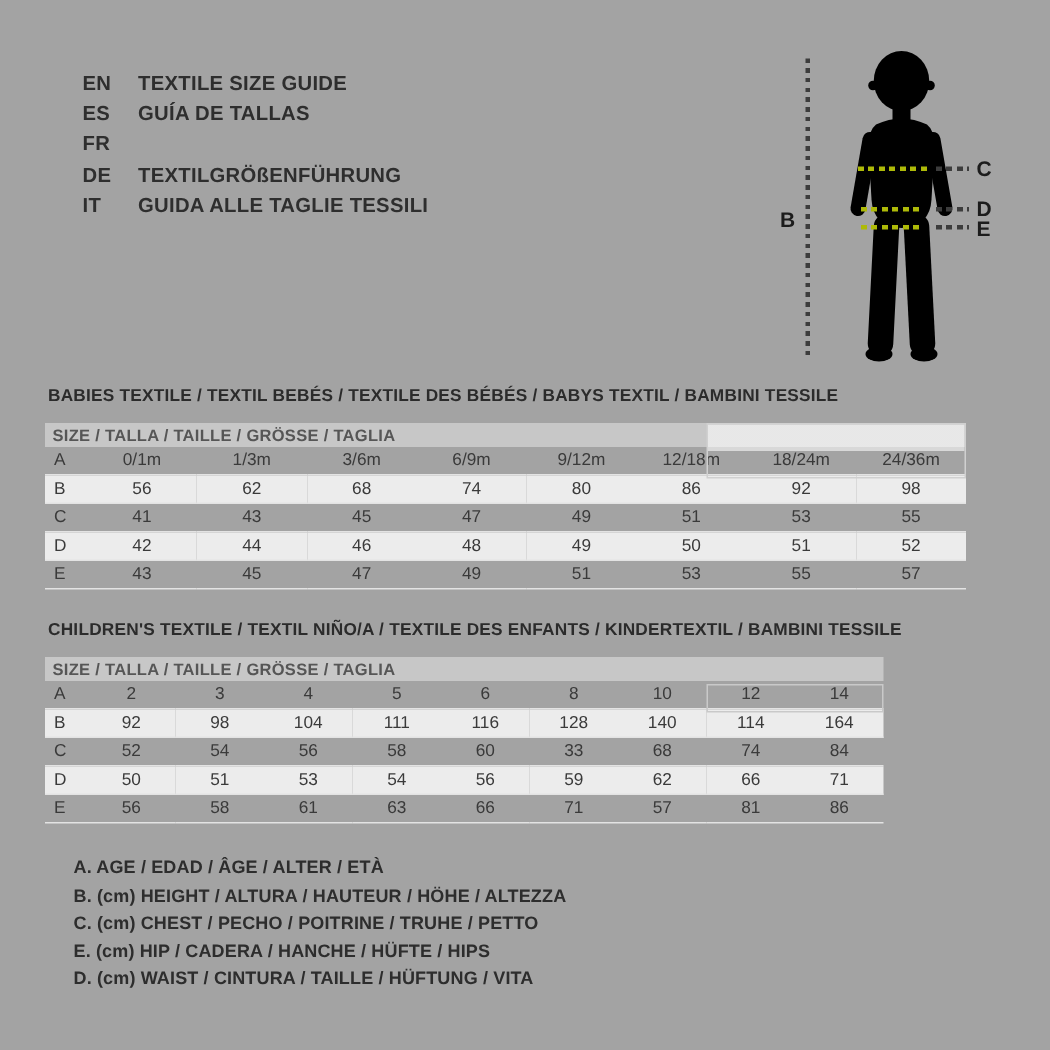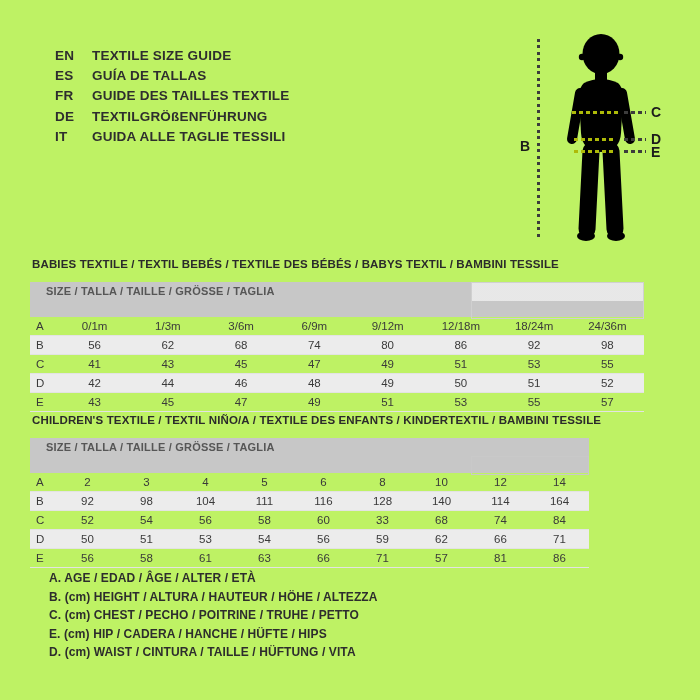--- a/index.html
+++ b/index.html
@@ -1,38 +1,38 @@
 <!DOCTYPE html>
 <html style="--lime: #aeba08; --dark-dash: #3c3c3c; --bar-gray: #c7c7c7; --stripe-gray: #ececec;"><head>
 <meta charset="utf-8">
 <style>
   html,body{margin:0;padding:0;background:#fff;}
   .canvas{
-    position:relative;width:700px;height:700px;background:#bef264;overflow:hidden;
+    position:relative;width:700px;height:700px;background:#a3a3a3;overflow:hidden;
     font-family:"Liberation Sans",sans-serif;color:#2e2e2e;
   }
   
   .lang-list{position:absolute;left:55px;top:45px;font-size:13.5px;font-weight:bold;letter-spacing:.2px;}
   .lang-row{display:flex;height:20.4px;align-items:center;}
   .lang-code{width:37px;}
   
   .figure{position:absolute;left:518px;top:33px;width:170px;height:218px;}
   .sil-svg{position:absolute;left:32px;top:0;width:102px;height:212px;}
   .b-line{position:absolute;left:19px;top:6px;width:3px;height:198px;
     background:repeating-linear-gradient(180deg,var(--dark-dash) 0 3px,transparent 3px 6.5px);}
   .dash{position:absolute;height:3px;}
   .dash-lime{background:repeating-linear-gradient(90deg,var(--lime) 0 4px,transparent 4px 7px);}
   .dash-dark{background:repeating-linear-gradient(90deg,var(--dark-dash) 0 4px,transparent 4px 7px);}
   .m-label{position:absolute;font-size:14px;font-weight:bold;color:#1c1c1c;line-height:14px;}
   
   .tbl-section{position:absolute;left:30px;}
   .tbl-title{margin:0 0 12px 2px;font-size:11.5px;font-weight:bold;letter-spacing:.15px;color:#2b2b2b;}
   .tbl-wrap{position:relative;}
-  .size-bar{height:35px;line-height:18px;background:var(--bar-gray);color:#565656;
-    font-size:11px;font-weight:bold;letter-spacing:.2px;padding-left:16px;box-sizing:border-box;}
+  .size-bar{height:16px;line-height:18px;background:var(--bar-gray);color:#565656;
+    font-size:11px;font-weight:bold;letter-spacing:.2px;padding-left:5px;box-sizing:border-box;}
   table.size-table{border-collapse:collapse;table-layout:fixed;width:100%;}
   table.size-table td{height:18px;padding:0;font-size:11.5px;text-align:center;color:#3a3a3a;
     border-bottom:1px solid #e3e3e3;}
   table.size-table td.rowlabel{width:22px;text-align:left;padding-left:6px;}
   tr.stripe td{background:var(--stripe-gray);}
   .hl-box{position:absolute;box-sizing:border-box;pointer-events:none;}
   .hl-babies{left:441px;top:0;width:173px;height:37px;border:1px solid #d0d0d0;
     background:linear-gradient(rgba(255,255,255,.58) 0 18px,rgba(255,255,255,0) 18px);}
   .hl-children{left:441px;top:18px;width:118px;height:19px;border:1px solid #c9c9c9;background:transparent;}
   
@@ -48,21 +48,20 @@
     <div class="lang-row">
       <span class="lang-code">EN</span>
       <span class="lang-label">TEXTILE SIZE GUIDE</span>
     </div>
     <div class="lang-row">
       <span class="lang-code">ES</span>
       <span class="lang-label">GUÍA DE TALLAS</span>
     </div>
     <div class="lang-row">
       <span class="lang-code">FR</span>
-      <span class="lang-label">GUIDE DES TAILLES TEXTILE</span>
     </div>
     <div class="lang-row">
       <span class="lang-code">DE</span>
       <span class="lang-label">TEXTILGRÖßENFÜHRUNG</span>
     </div>
     <div class="lang-row">
       <span class="lang-code">IT</span>
       <span class="lang-label">GUIDA ALLE TAGLIE TESSILI</span>
     </div>
   </div>

